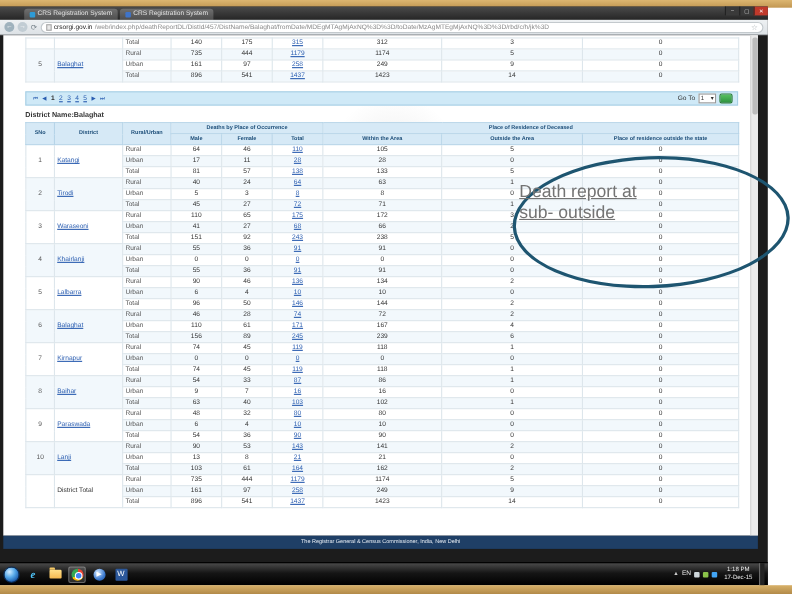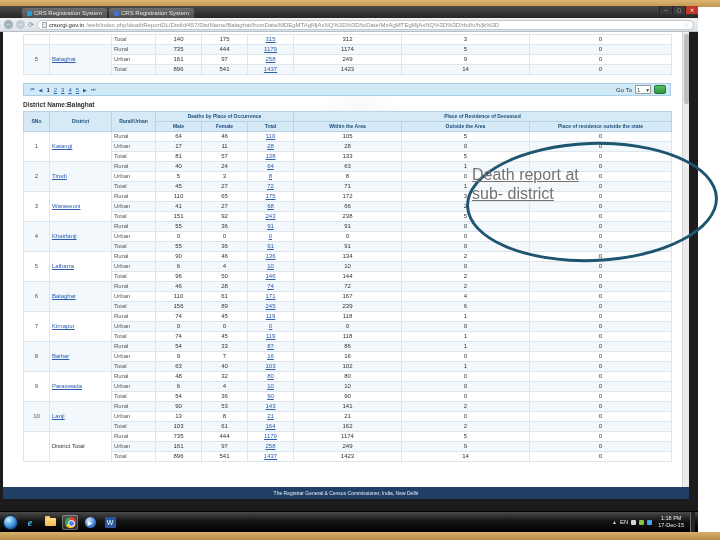--- a/index.html
+++ b/index.html
@@ -596,17 +596,17 @@
         </div>
         <span class="showdesk"></span>
       </div>
     </div>
 
   </div>
 
   <div class="callout"></div>
   <div class="callout-text">
     <div>Death report at</div>
-    <div>sub- district</div>
+    <div>sub- outside</div>
   </div>
 
   <div class="band-bottom"></div>
 </div>
 
 </body></html>

